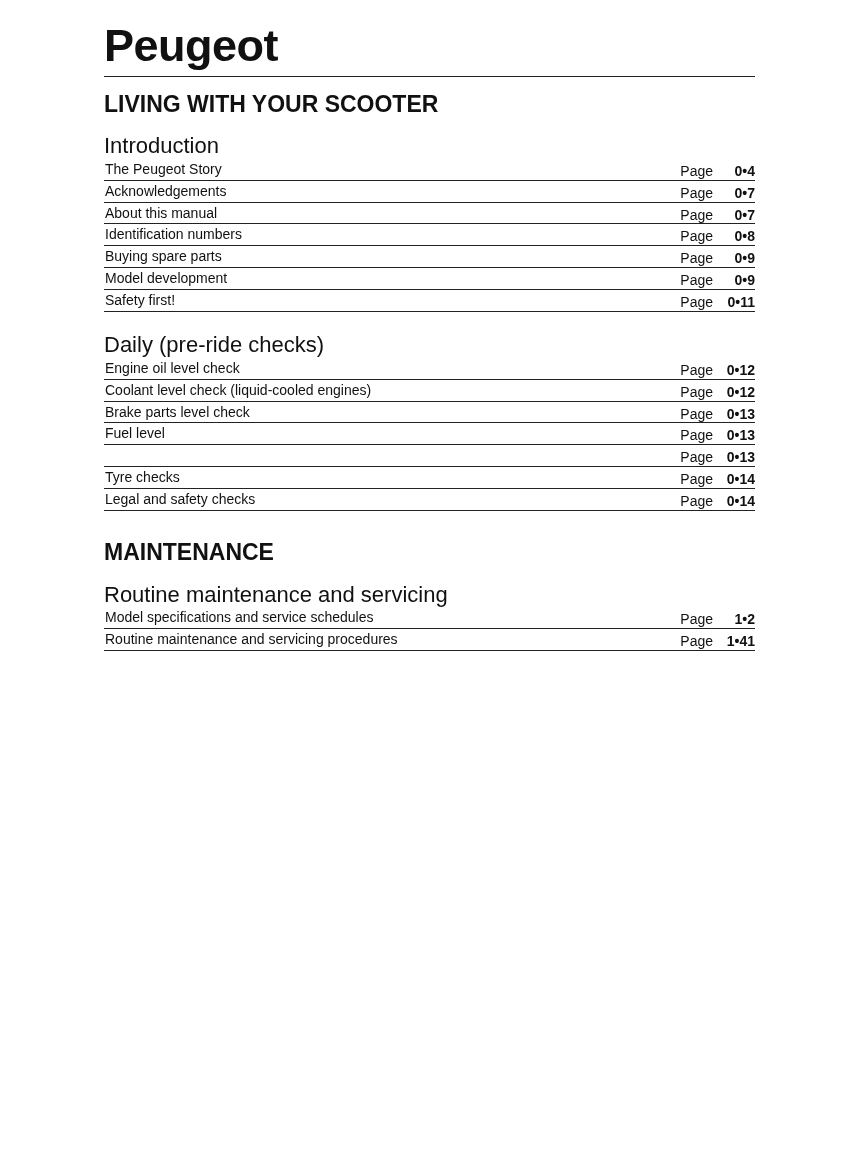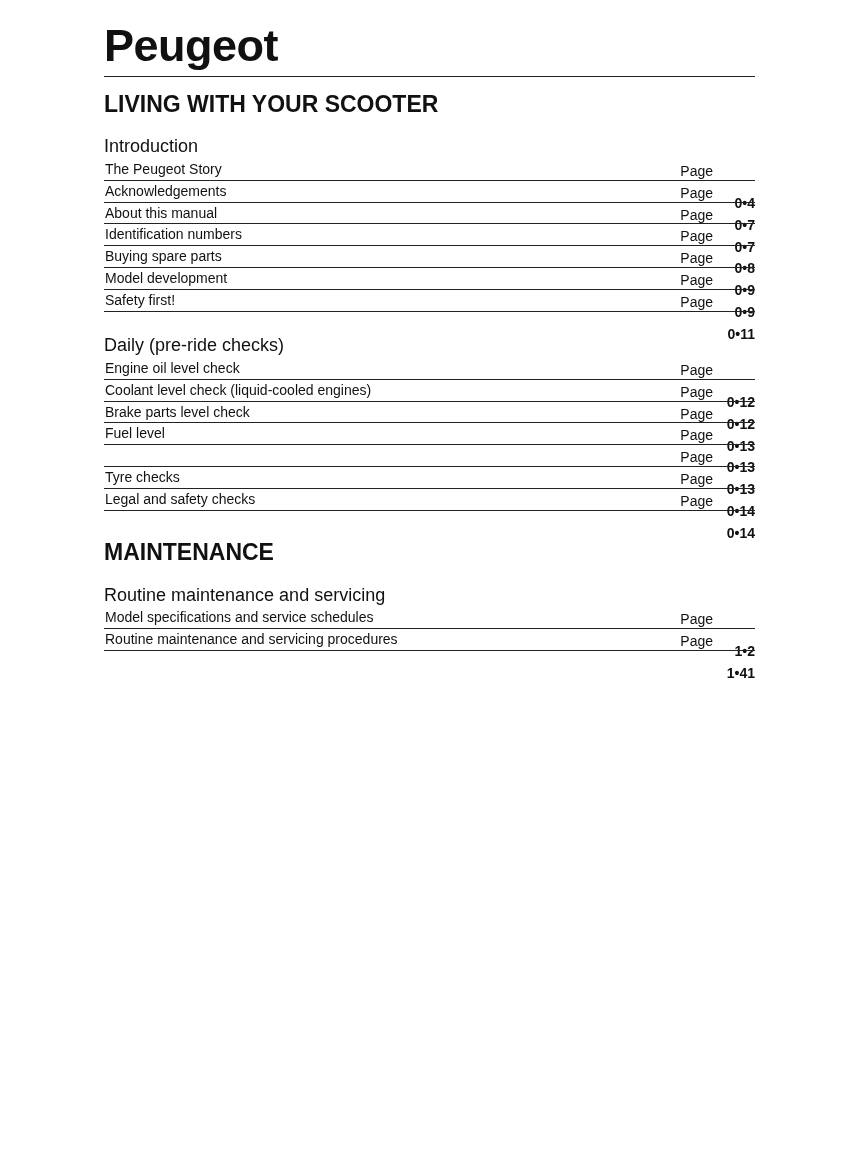--- a/index.html
+++ b/index.html
@@ -11,30 +11,30 @@
   .page { position: absolute; left: 104px; top: 0; width: 651px; }
   .title {
     position: absolute; left: 0; top: 20px;
     font-size: 45px; font-weight: bold; letter-spacing: -0.5px; line-height: 52px;
   }
   .title-rule { position: absolute; left: 0; top: 76px; width: 651px; height: 1px; background: #222; }
   .part {
     position: absolute; left: 0; font-size: 23px; font-weight: bold; line-height: 28px;
   }
   .section {
-    position: absolute; left: 0; font-size: 18px; line-height: 24px; text-align: right;
+    position: absolute; left: 0; font-size: 22px; line-height: 24px; text-align: right;
   }
   .list { position: absolute; left: 0; width: 651px; }
   .row {
     height: 20.8px; border-bottom: 1.2px solid #222; position: relative;
     font-size: 14px; line-height: 20px;
   }
   .row .label { position: absolute; left: 1px; top: 0; text-align: center; }
   .row .pg { position: absolute; right: 42px; top: 2px; }
-  .row .num { position: absolute; right: 0; top: 2px; font-weight: bold; margin-top: 32px; }
+  .row .num { position: absolute; right: 0; top: 2px; font-weight: bold; }
 </style>
 </head>
 <body>
 
 <div class="page">
   <div class="title">Peugeot</div>
   <div class="title-rule"></div>
 
   <div class="part" style="top:90px">LIVING WITH YOUR SCOOTER</div>
 

